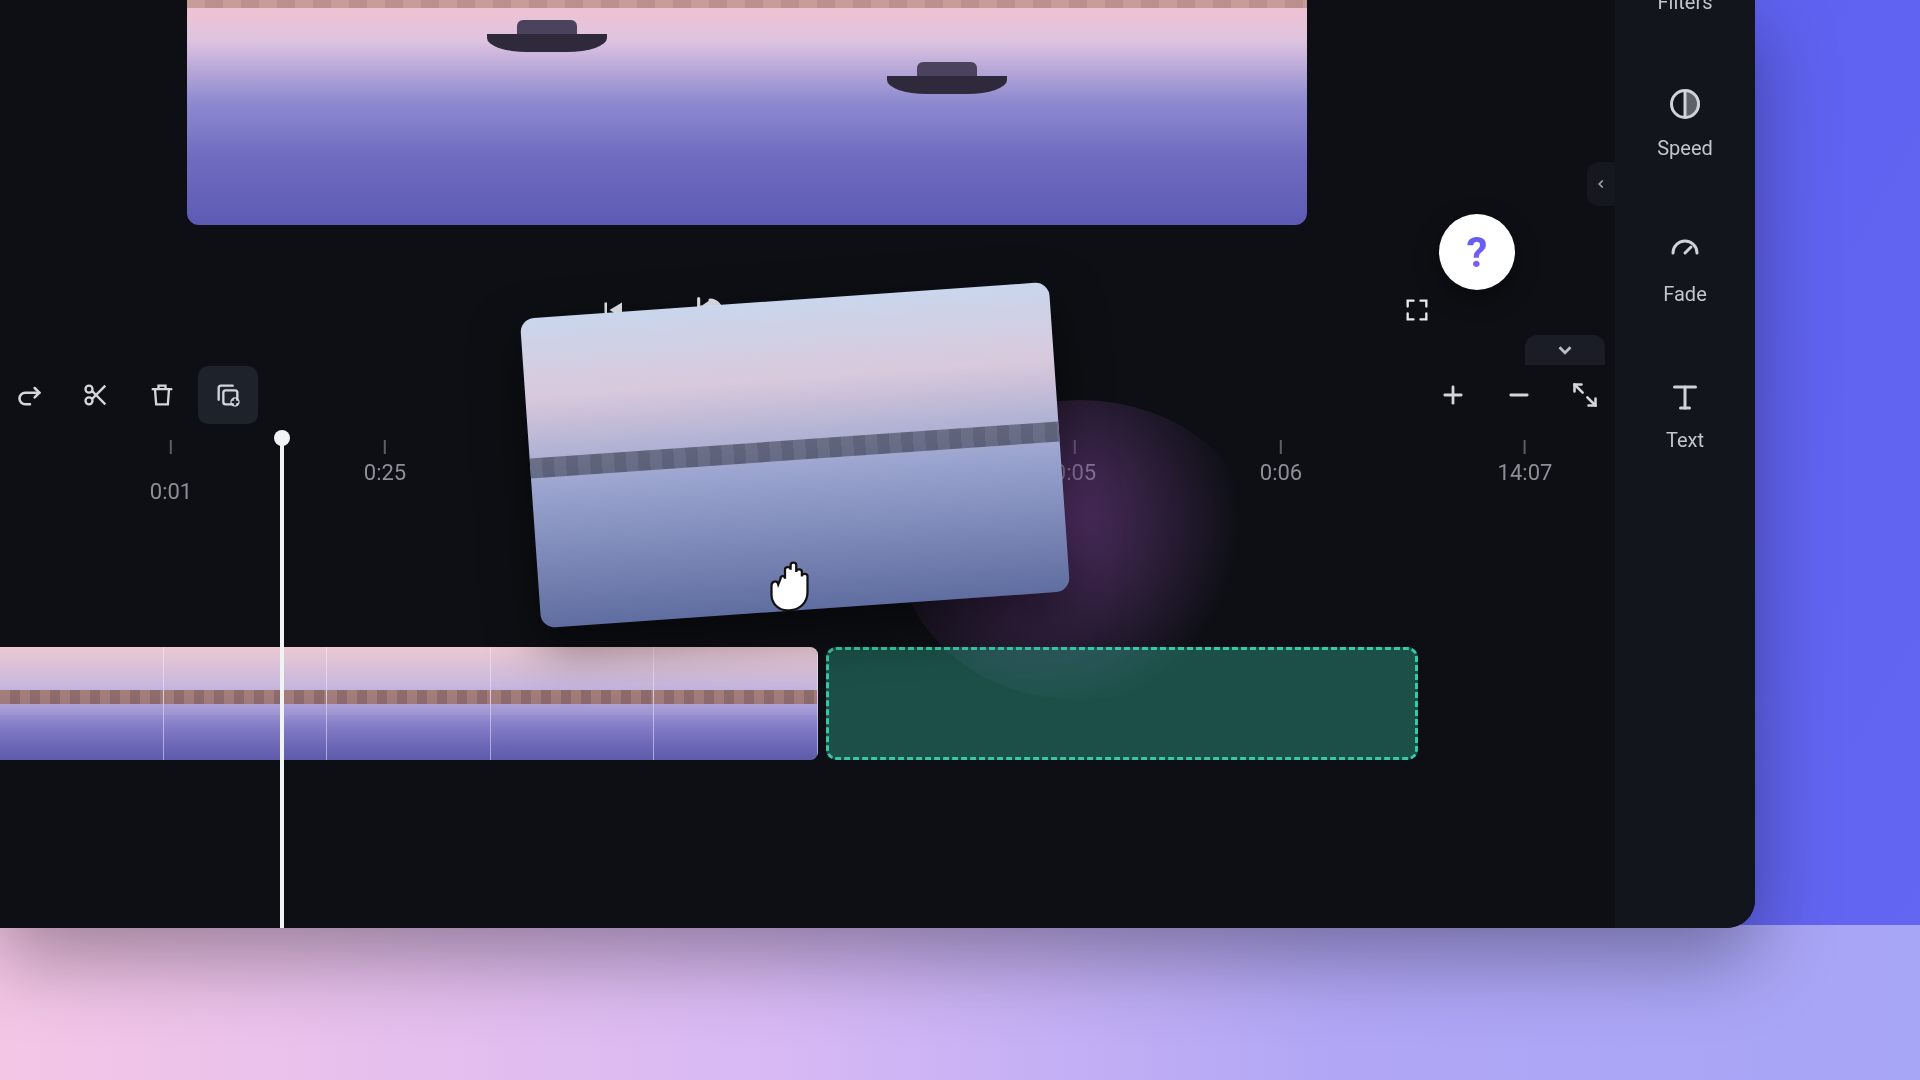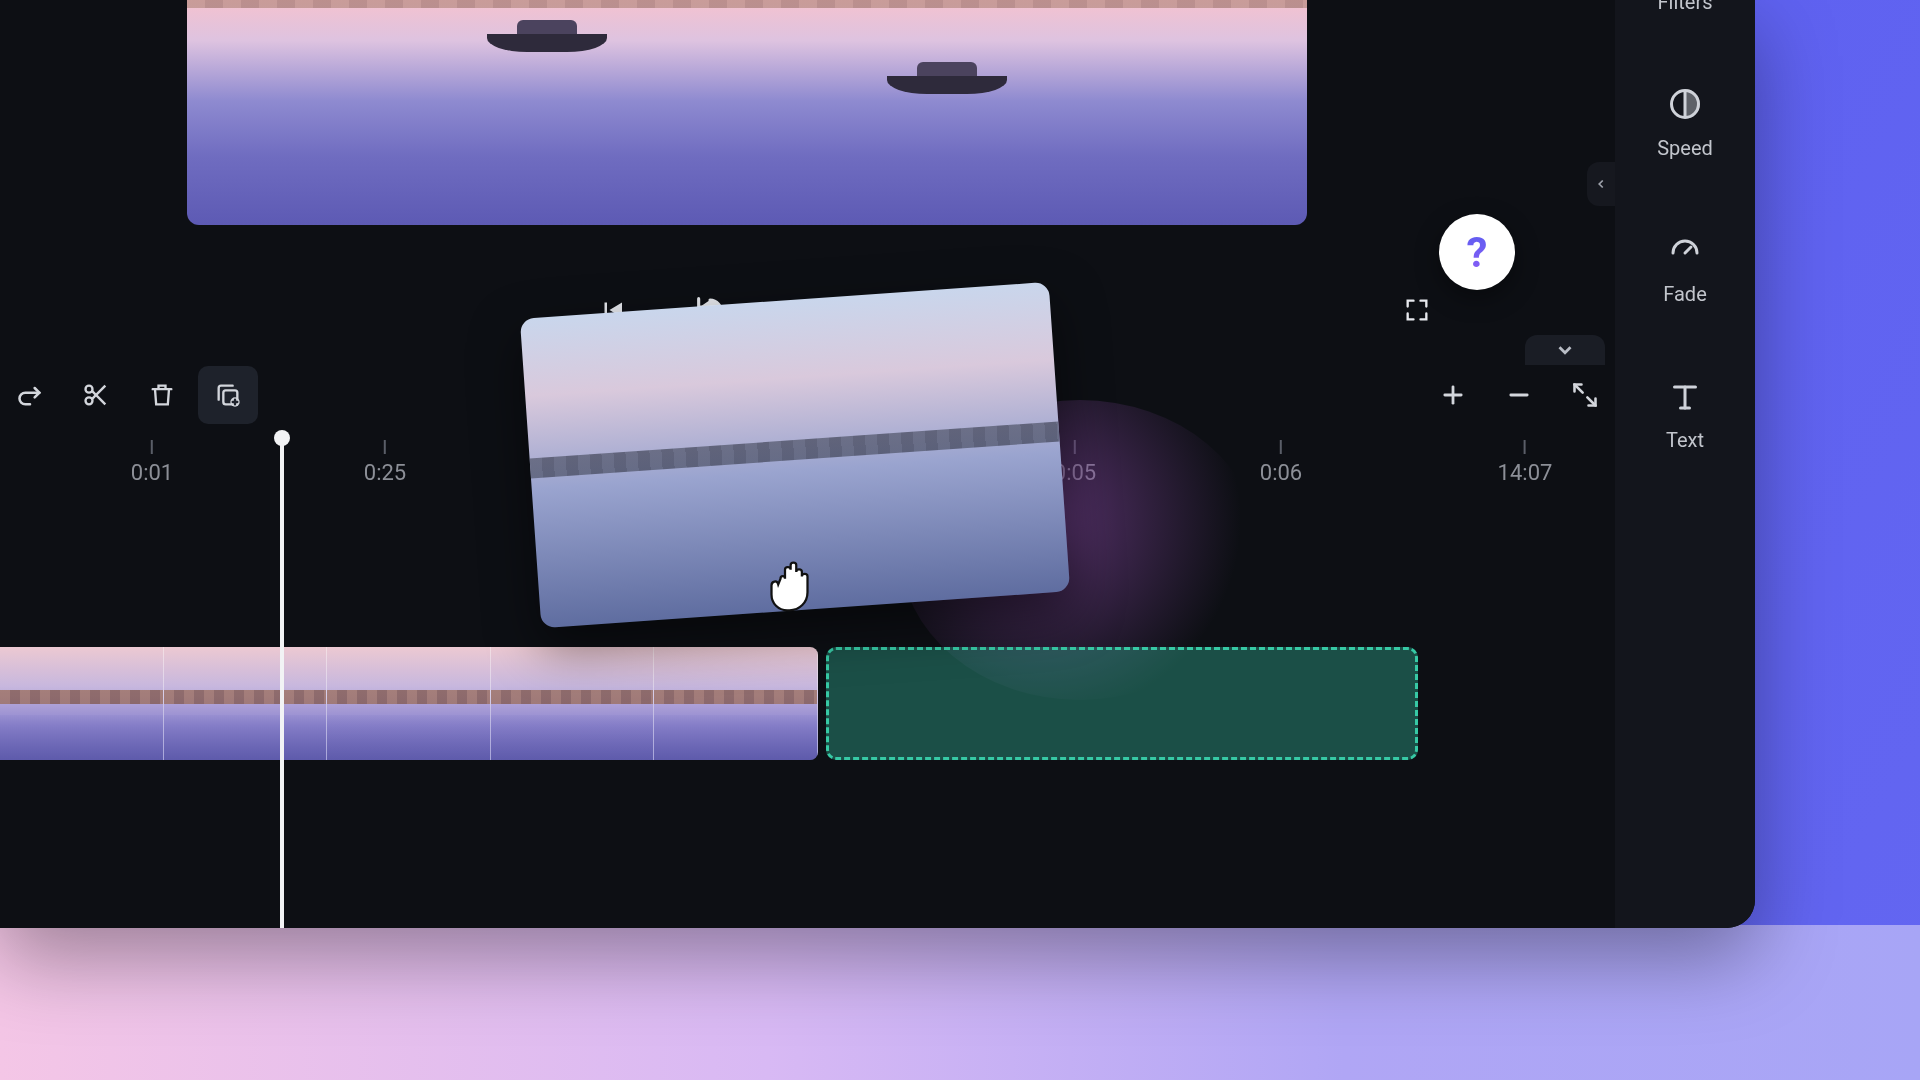--- a/index.html
+++ b/index.html
@@ -380,21 +380,21 @@
             <polyline points="9 3 3 3 3 9"></polyline>
             <polyline points="15 21 21 21 21 15"></polyline>
             <line x1="3" y1="3" x2="10" y2="10"></line>
             <line x1="21" y1="21" x2="14" y2="14"></line>
           </svg>
       </div>
     </div>
   </div>
 
   <div class="ruler">
-    <div class="tick" style="left:152px;">
+    <div class="tick" style="left:171px;gap:19px;">
         <div class="mark"></div>
         <div class="lab">0:01</div>
       </div>
     <div class="tick" style="left:385px;">
         <div class="mark"></div>
         <div class="lab">0:25</div>
       </div>
     <div class="tick" style="left:615px;">
         <div class="mark"></div>
         <div class="lab">0:03</div>

